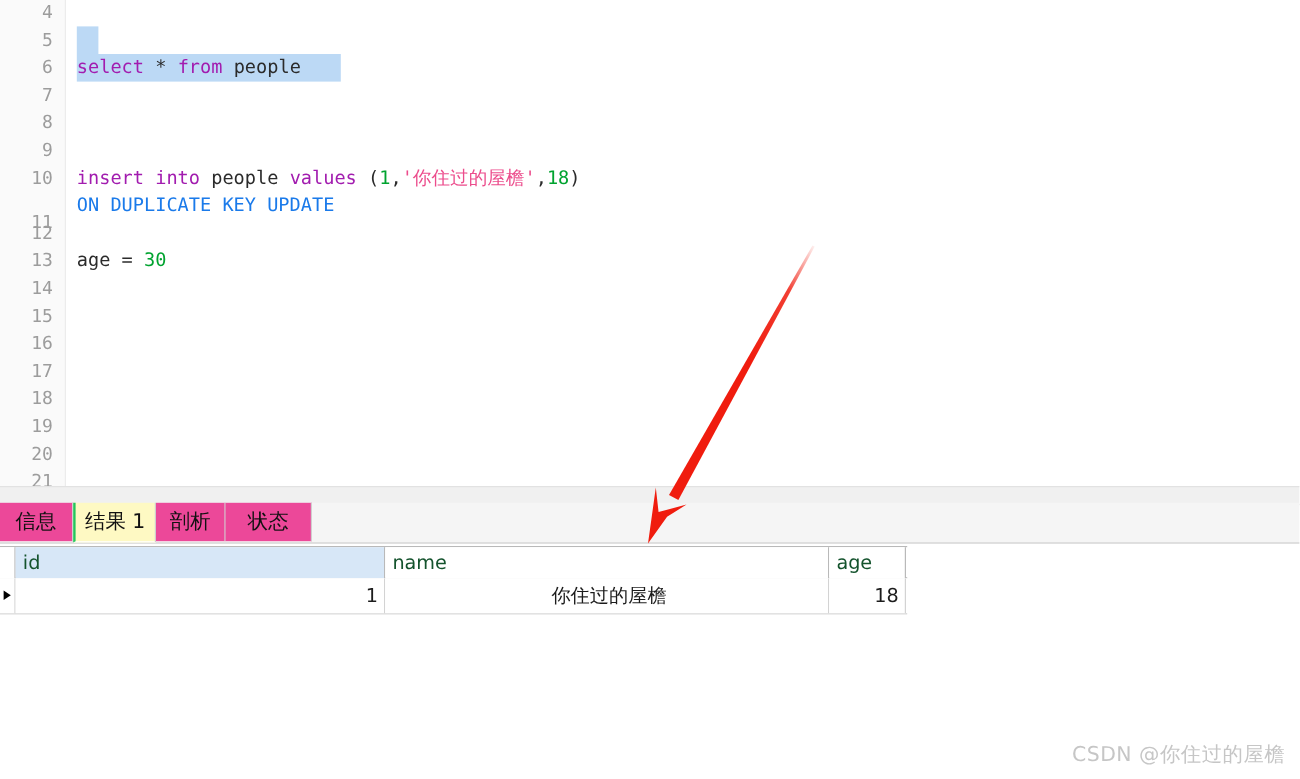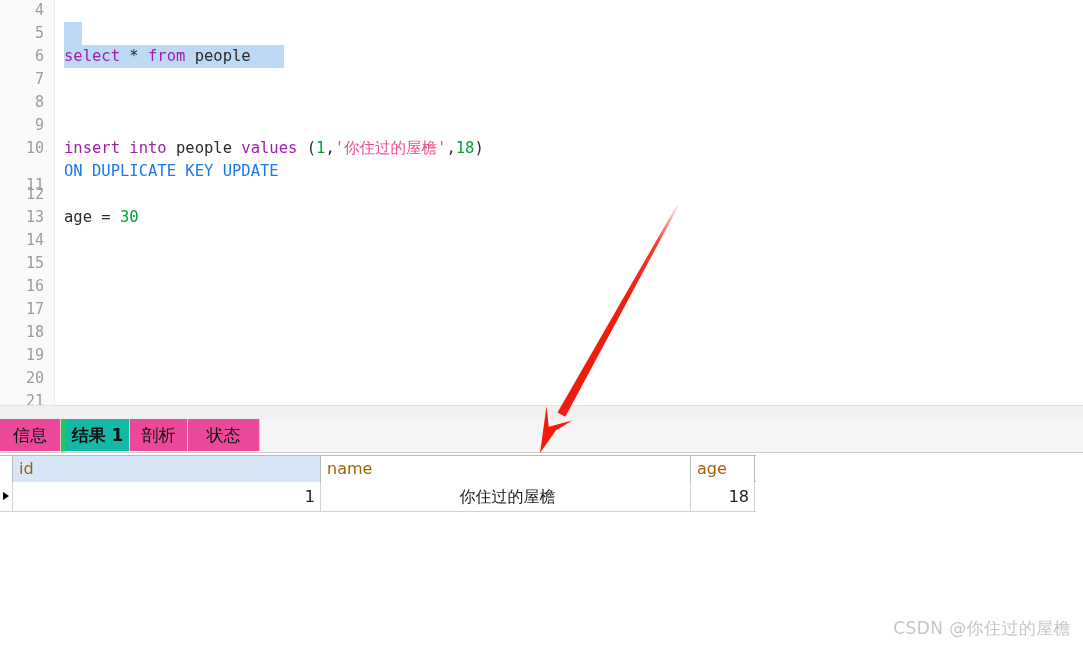--- a/index.html
+++ b/index.html
@@ -103,28 +103,27 @@
     text-align: center;
     font-family: "DejaVu Sans", "Liberation Sans", sans-serif;
     font-size: 17px;
     color: #111111;
     background: #ec4899;
     border-right: 1px solid #cfcfcf;
     box-sizing: border-box;
     cursor: default;
   }
   .tab.active {
-    background: #14b8a6;
-    border-left: 5px solid #22c55e;
+    background: #fef9c3;
+    border-left: 2px solid #22c55e;
     border-right: 1px solid #cfcfcf;
     border-bottom: 1px solid #ffffff;
     height: 33px;
     line-height: 32px;
     z-index: 3;
-    font-weight: bold;
   }
 
   
   #grid {
     position: absolute;
     left: 0; top: 455px;
     width: 756px;
     background: #ffffff;
   }
   #grid-head {
@@ -136,21 +135,21 @@
   }
   .hcell {
     position: absolute;
     top: 0;
     height: 26px;
     line-height: 26px;
     box-sizing: border-box;
     padding-left: 6px;
     font-family: "DejaVu Sans", "Liberation Sans", sans-serif;
     font-size: 16px;
-    color: #a16207;
+    color: #14532d;
     border-right: 1px solid #b9b9b9;
     background: #ffffff;
     cursor: default;
     overflow: hidden;
     white-space: nowrap;
   }
   .hcell.selcol { background: #d7e7f7; }
   .hcell.corner { padding-left: 0; border-right: 1px solid #b9b9b9; background:#ffffff; }
 
   #grid-row {

